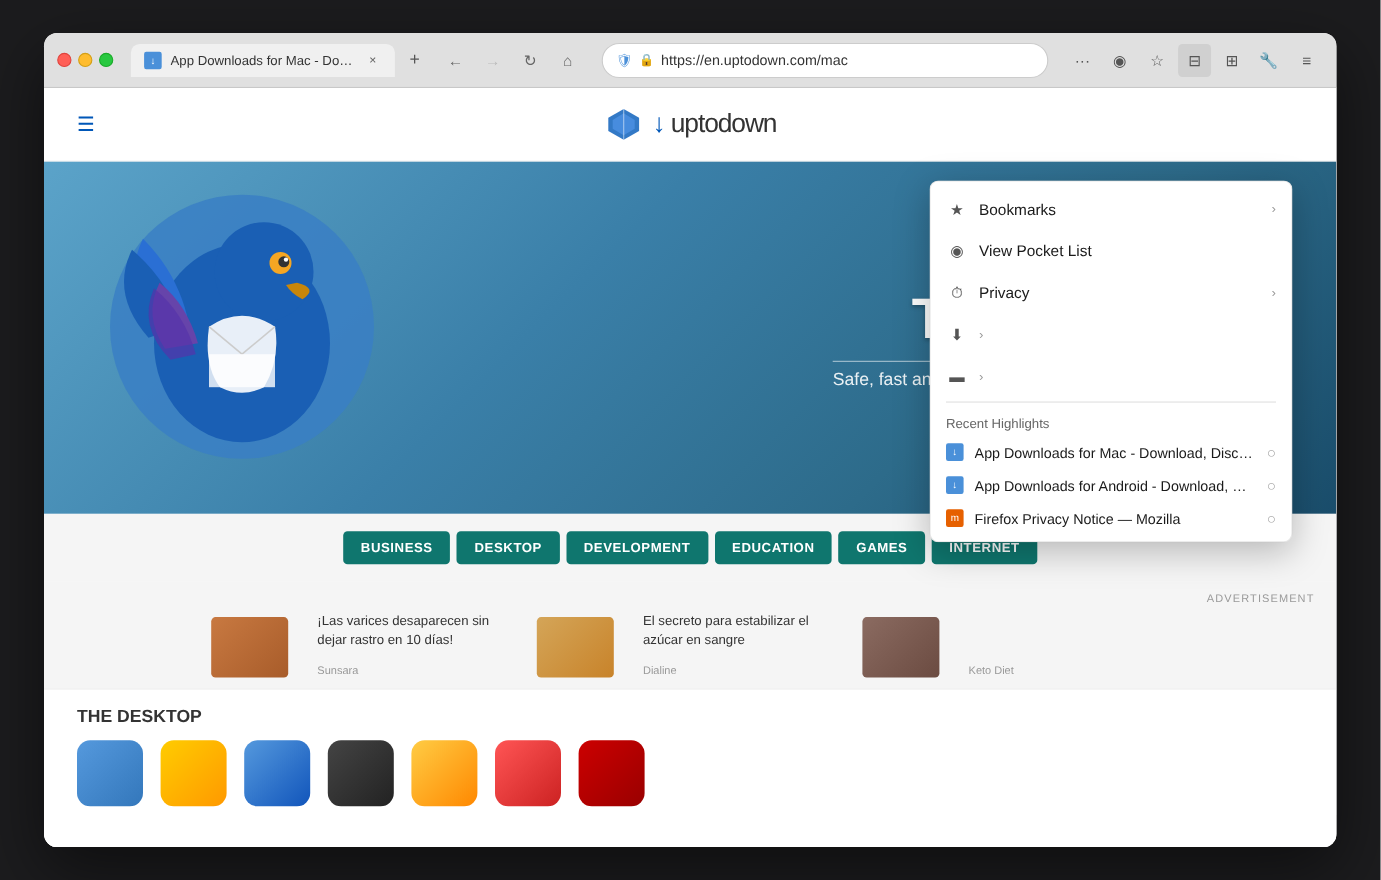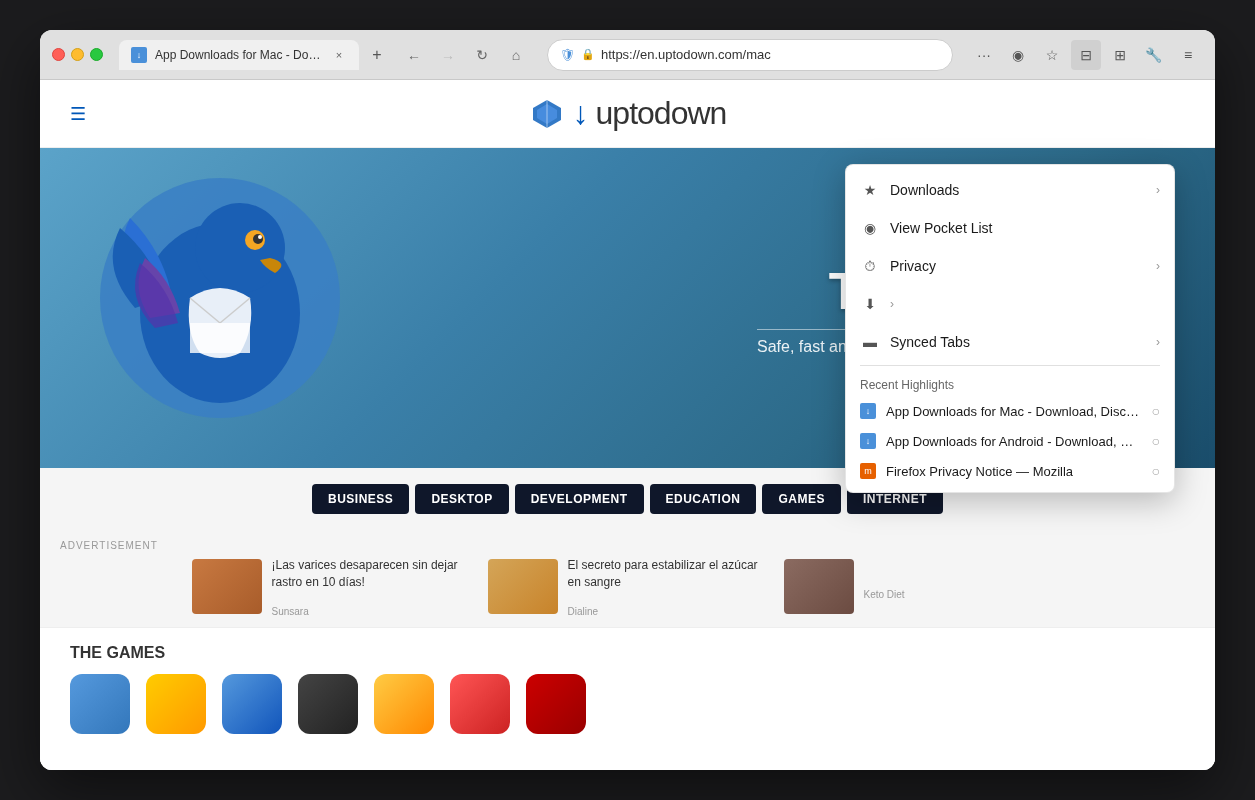--- a/index.html
+++ b/index.html
@@ -198,21 +198,21 @@
     .site-logo {
       display: flex;
       align-items: center;
       gap: 8px;
     }
     .logo-icon {
       width: 36px;
       height: 36px;
     }
     .logo-text {
-      font-size: 32px;
+      font-size: 24px;
       color: #333;
       font-weight: 300;
       letter-spacing: -1px;
     }
     .logo-text span { color: #0057b8; }
 
     
     .hero-banner {
       background: linear-gradient(135deg, #5ba3c9 0%, #3a7fa8 40%, #2d6b8a 70%, #1a4d6b 100%);
       height: 320px;
@@ -250,52 +250,52 @@
     
     .categories {
       padding: 16px 20px;
       display: flex;
       justify-content: center;
       gap: 6px;
       background: #f5f5f5;
     }
     .cat-btn {
       padding: 8px 16px;
-      background: #0f172a;
+      background: #0f766e;
       color: #fff;
       border: none;
       border-radius: 4px;
       font-size: 12px;
       font-weight: bold;
       cursor: pointer;
       letter-spacing: 0.5px;
     }
 
     
     .ad-section {
       padding: 10px 20px;
       background: #f5f5f5;
       border-bottom: 1px solid #eee;
     }
     .ad-label {
-      text-align: left;
+      text-align: right;
       font-size: 10px;
       color: #999;
       margin-bottom: 6px;
       letter-spacing: 1px;
     }
     .ad-cards {
       display: flex;
       gap: 16px;
       justify-content: center;
     }
     .ad-card {
       display: flex;
-      gap: 10px;
-      align-items: center;
+      gap: 27px;
+      align-items: flex-end;
       width: 280px;
     }
     .ad-img {
       width: 70px;
       height: 55px;
       border-radius: 4px;
       flex-shrink: 0;
       object-fit: cover;
     }
     .ad-img-varicose { background: linear-gradient(135deg, #c87941, #a85c2a); }
@@ -554,38 +554,38 @@
           <div class="ad-card">
             <div class="ad-img ad-img-malaga"></div>
             <div>
               <div class="ad-card-source">Keto Diet</div>
             </div>
           </div>
         </div>
       </div>
 
       <div class="latest-section">
-        <div class="latest-title">THE GAMES</div>
+        <div class="latest-title">THE DESKTOP</div>
         <div class="latest-apps">
           <div class="app-icon app-icon-1"></div>
           <div class="app-icon app-icon-2"></div>
           <div class="app-icon app-icon-3"></div>
           <div class="app-icon app-icon-4"></div>
           <div class="app-icon app-icon-5"></div>
           <div class="app-icon app-icon-6"></div>
           <div class="app-icon app-icon-7"></div>
         </div>
       </div>
     </div>
 
     <div class="dropdown-menu">
 
       <div class="menu-item">
         <span class="menu-icon">★</span>
-        <span class="menu-label">Downloads</span>
+        <span class="menu-label">Bookmarks</span>
         <span class="menu-arrow">›</span>
       </div>
 
       <div class="menu-item">
         <span class="menu-icon">◉</span>
         <span class="menu-label">View Pocket List</span>
       </div>
 
       <div class="menu-item">
         <span class="menu-icon">⏱</span>
@@ -593,21 +593,20 @@
         <span class="menu-arrow">›</span>
       </div>
 
       <div class="menu-item">
         <span class="menu-icon">⬇</span>
         <span class="menu-arrow">›</span>
       </div>
 
       <div class="menu-item">
         <span class="menu-icon">▬</span>
-        <span class="menu-label">Synced Tabs</span>
         <span class="menu-arrow">›</span>
       </div>
 
       <div class="menu-divider"></div>
 
       <div class="menu-section-title">Recent Highlights</div>
 
       <div class="recent-item">
         <div class="recent-favicon">
           <span>↓</span>

